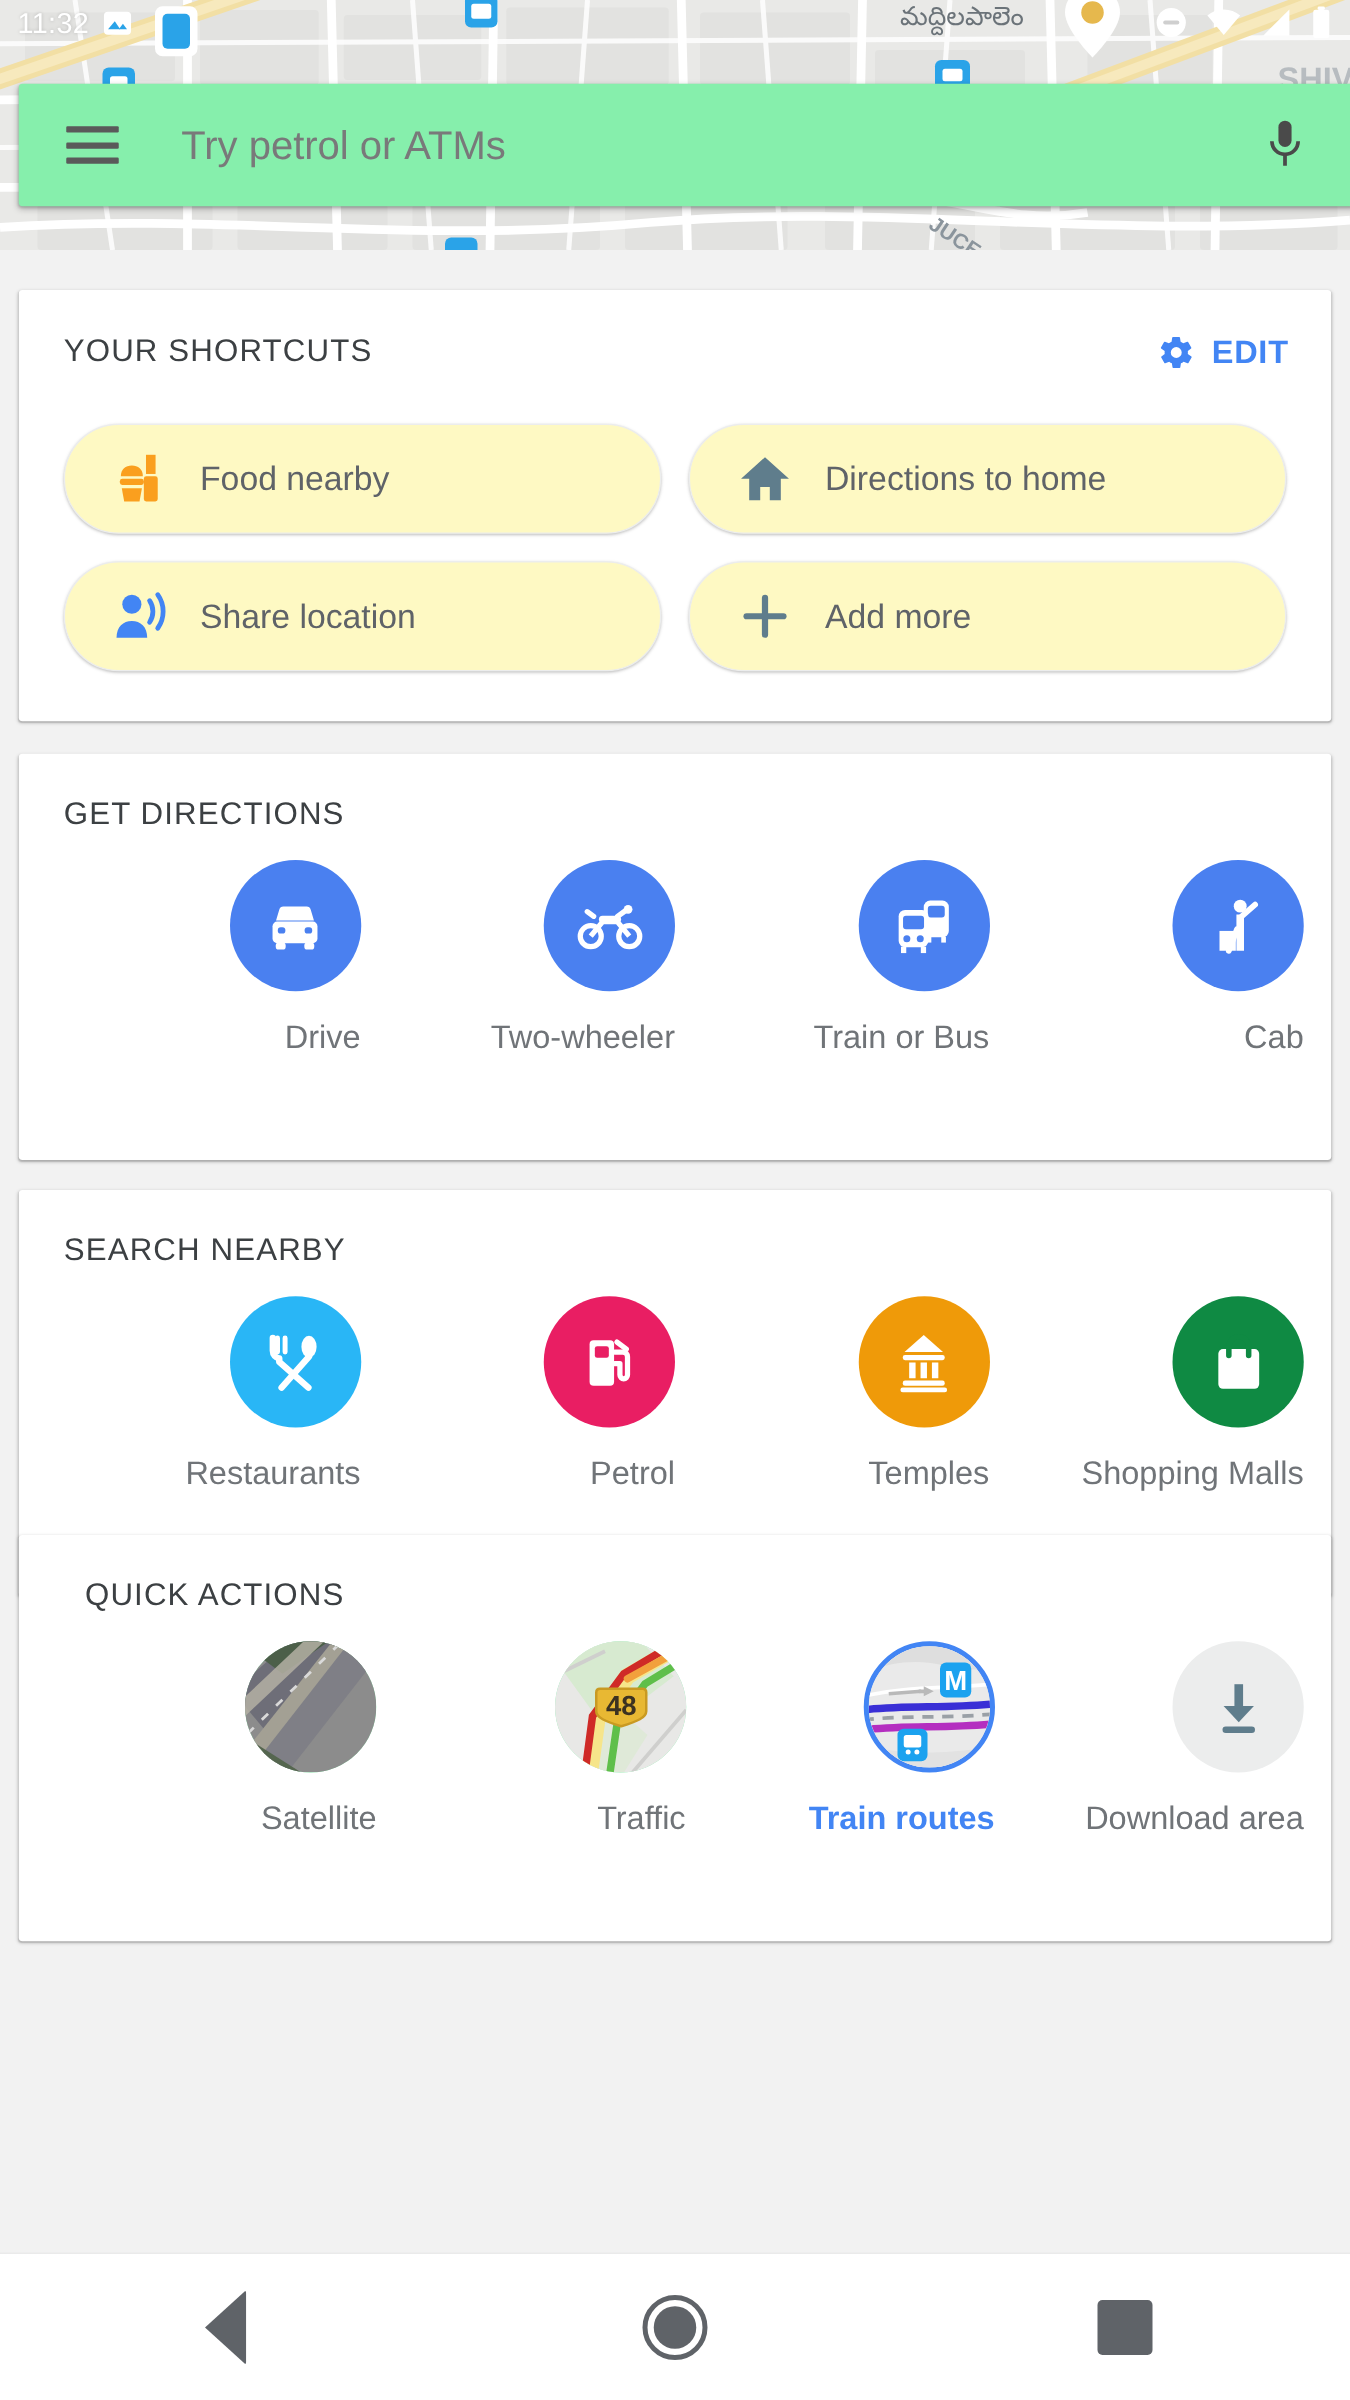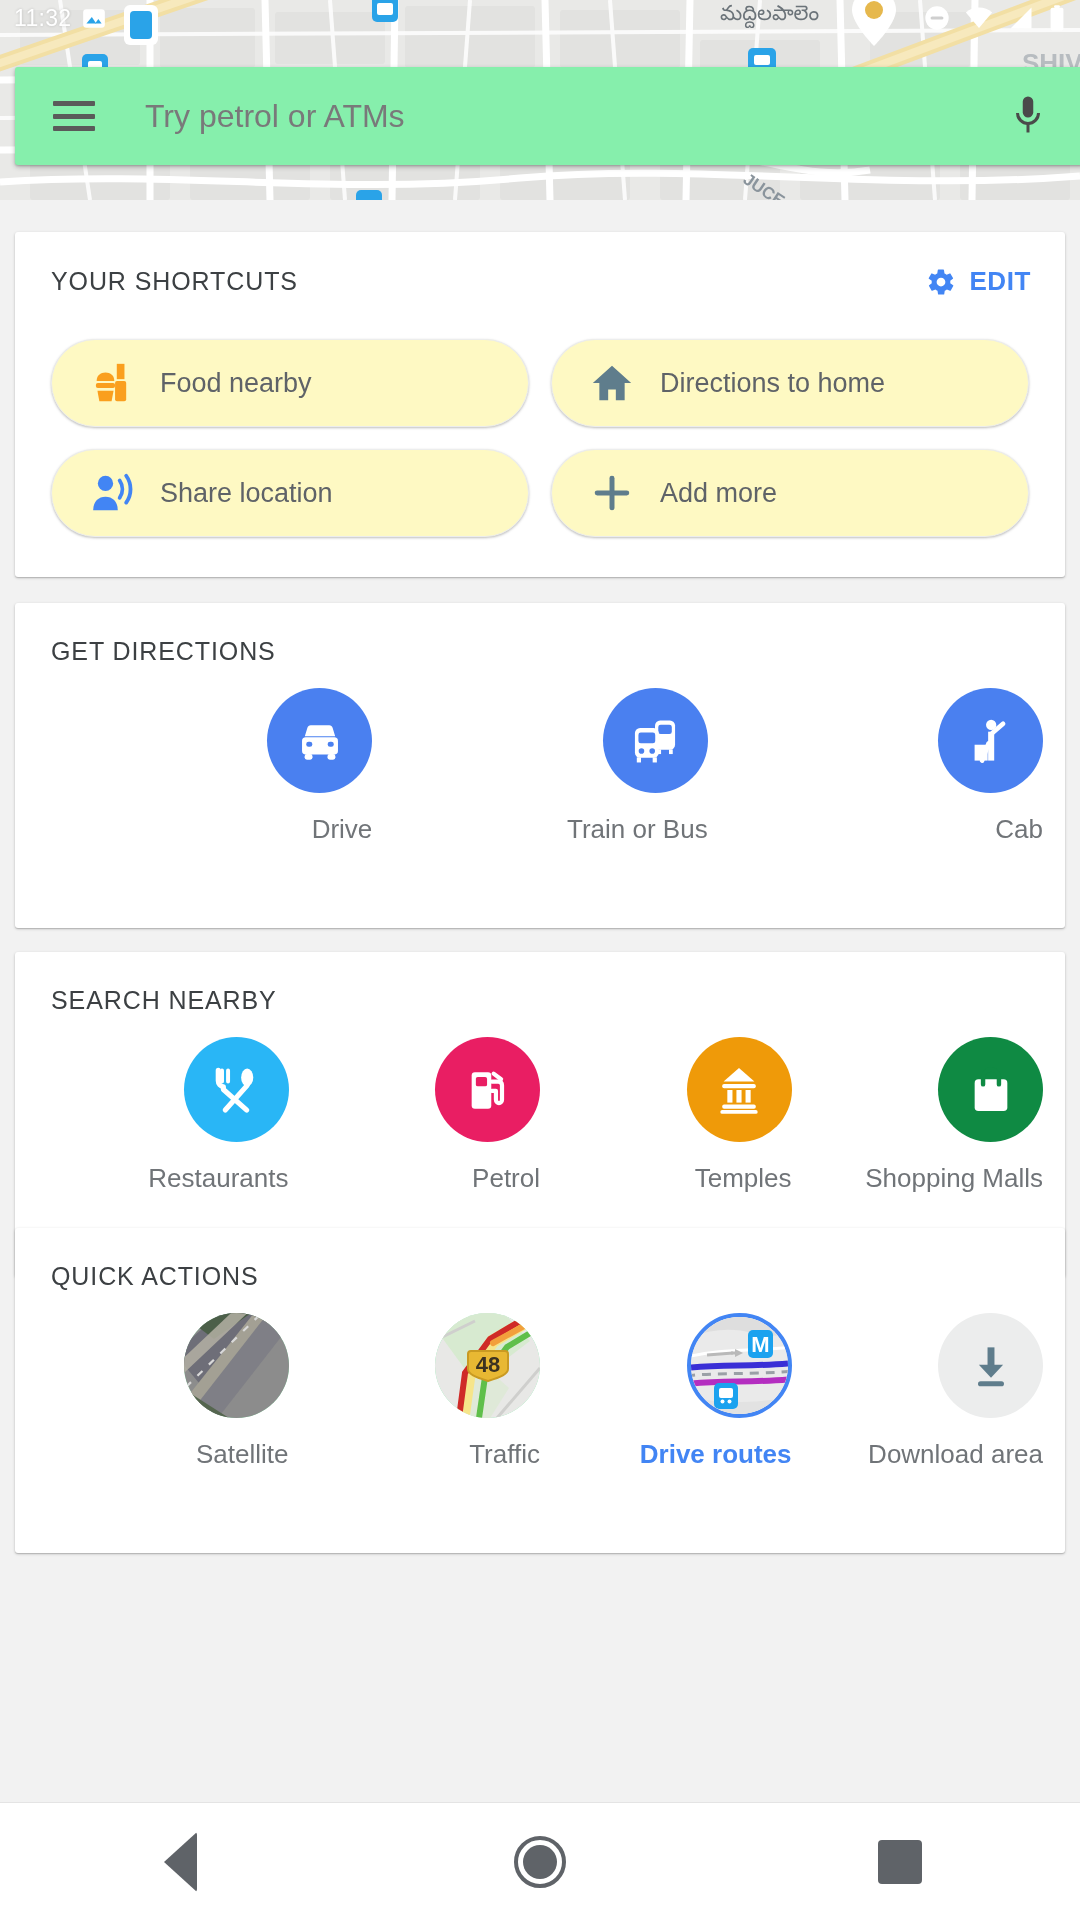--- a/index.html
+++ b/index.html
@@ -85,21 +85,21 @@
     width:105px; height:105px; border-radius:50%;
     display:flex; align-items:center; justify-content:center;
   }
   .icon-caption {
     margin-top:21px; font-size:26px; color:#707478; text-align:center; white-space:nowrap;
   }
   .icon-caption.active { color:#4285f4; font-weight:600; }
 
   #card-directions { top:603px; height:325px; }
   #card-nearby     { top:952px; height:325px; }
-  #card-quick      { top:1228px; height:325px; }
+  #card-quick      { top:1228px; height:325px;padding-left:17px; }
 
   
   .thumb {
     width:105px; height:105px; border-radius:50%; overflow:hidden; position:relative;
     background:#86efac;
   }
   .thumb-ring {
     width:105px; height:105px; border-radius:50%; position:relative;
     border:4px solid #4285f4; overflow:hidden; background:#e8e8e8;
   }
@@ -317,20 +317,34 @@
             <rect x="4.3" y="10.4" width="15.4" height="7.4" rx="1.6" fill="#ffffff"></rect>
             <rect x="5.4" y="17.6" width="3.4" height="2.4" rx="1" fill="#ffffff"></rect>
             <rect x="15.2" y="17.6" width="3.4" height="2.4" rx="1" fill="#ffffff"></rect>
             <rect x="6.1" y="12.3" width="2.6" height="2.2" rx="1" fill="#4a80f0"></rect>
             <rect x="15.3" y="12.3" width="2.6" height="2.2" rx="1" fill="#4a80f0"></rect>
           </svg>
         </div>
         <div class="icon-caption">Drive</div>
       </div>
 
+      <div class="icon-cell">
+        <div class="icon-circle" style="background:#4a80f0">
+          <svg width="56" height="56" viewBox="0 0 24 24">
+            <circle cx="5.4" cy="15.4" r="3.6" fill="none" stroke="#ffffff" stroke-width="1.8"></circle>
+            <circle cx="18.6" cy="15.4" r="3.6" fill="none" stroke="#ffffff" stroke-width="1.8"></circle>
+            <path d="M5.4 15.4 L9.5 10.4 L14.5 10.4 L18.6 15.4" stroke="#ffffff" stroke-width="1.8" fill="none" stroke-linejoin="round"></path>
+            <rect x="8.2" y="8.4" width="7.6" height="2.4" rx="1.2" fill="#ffffff"></rect>
+            <path d="M14.6 8.6 L17.4 6.6" stroke="#ffffff" stroke-width="1.8" stroke-linecap="round"></path>
+            <circle cx="18.2" cy="6.2" r="1.5" fill="#ffffff"></circle>
+            <path d="M6.4 8.6 L4.2 7" stroke="#ffffff" stroke-width="1.8" stroke-linecap="round"></path>
+          </svg>
+        </div>
+        <div class="icon-caption">Two-wheeler</div>
+      </div>
 
       <div class="icon-cell">
         <div class="icon-circle" style="background:#4a80f0">
           <svg width="56" height="56" viewBox="0 0 24 24">
             <rect x="12" y="3.2" width="8.6" height="12.6" rx="2.2" fill="#ffffff"></rect>
             <rect x="13.4" y="5" width="5.8" height="4" rx="1" fill="#4a80f0"></rect>
             <rect x="3.4" y="6.4" width="10.2" height="12.8" rx="2.2" fill="#ffffff"></rect>
             <rect x="4.9" y="8.4" width="7.2" height="4.6" rx="1" fill="#4a80f0"></rect>
             <circle cx="6.2" cy="16.3" r="1.2" fill="#4a80f0"></circle>
             <circle cx="10.8" cy="16.3" r="1.2" fill="#4a80f0"></circle>
@@ -478,21 +492,21 @@
               <text x="69.5" y="35" text-anchor="middle" font-family="Liberation Sans, sans-serif" font-size="22" font-weight="600" fill="#ffffff">M</text>
             </g>
             <g>
               <rect x="23" y="66" width="24" height="26" rx="5" fill="#1ba2ef"></rect>
               <rect x="28" y="71" width="14" height="10" rx="2" fill="#ffffff"></rect>
               <circle cx="31.5" cy="84.5" r="2" fill="#ffffff"></circle>
               <circle cx="38.5" cy="84.5" r="2" fill="#ffffff"></circle>
             </g>
           </svg>
         </div>
-        <div class="icon-caption active">Drive routes</div>
+        <div class="icon-caption active">Train routes</div>
       </div>
 
       <div class="icon-cell">
         <div class="icon-circle dl-circle">
           <svg width="52" height="52" viewBox="0 0 24 24">
             <rect x="10.4" y="3.4" width="3.2" height="9.4" fill="#5f7d8c"></rect>
             <path d="M6.4 11.4 L12 17.4 L17.6 11.4 Z" fill="#5f7d8c"></path>
             <rect x="6" y="19" width="12" height="2.4" rx="1.2" fill="#5f7d8c"></rect>
           </svg>
         </div>

